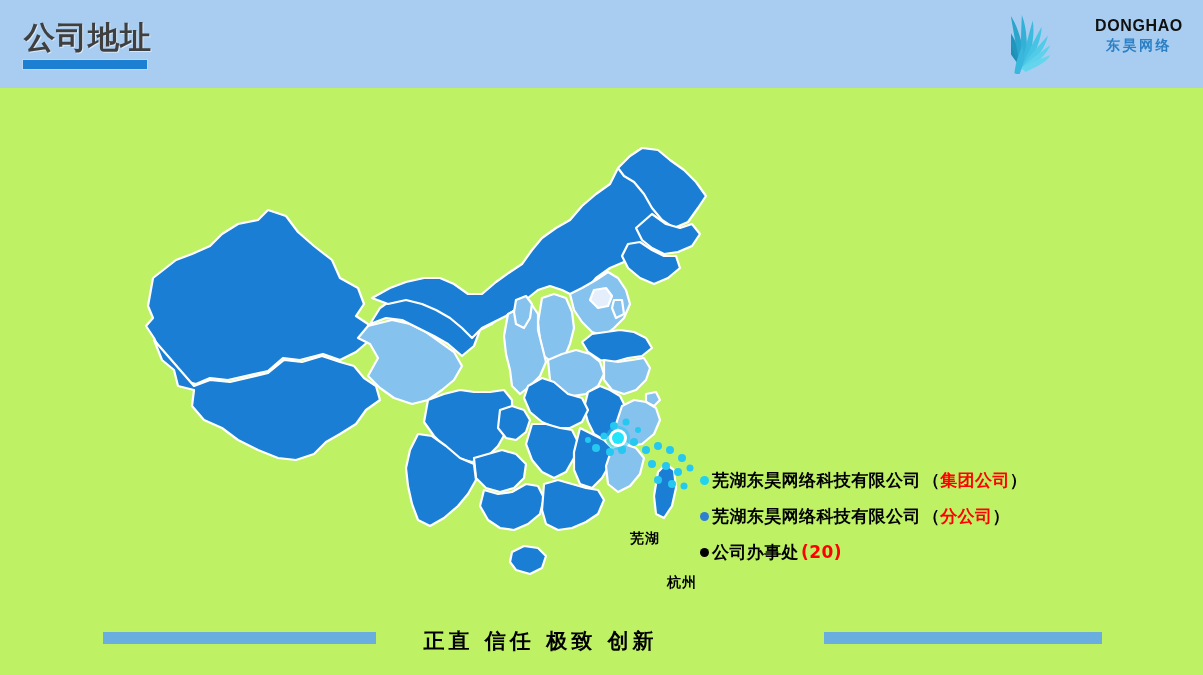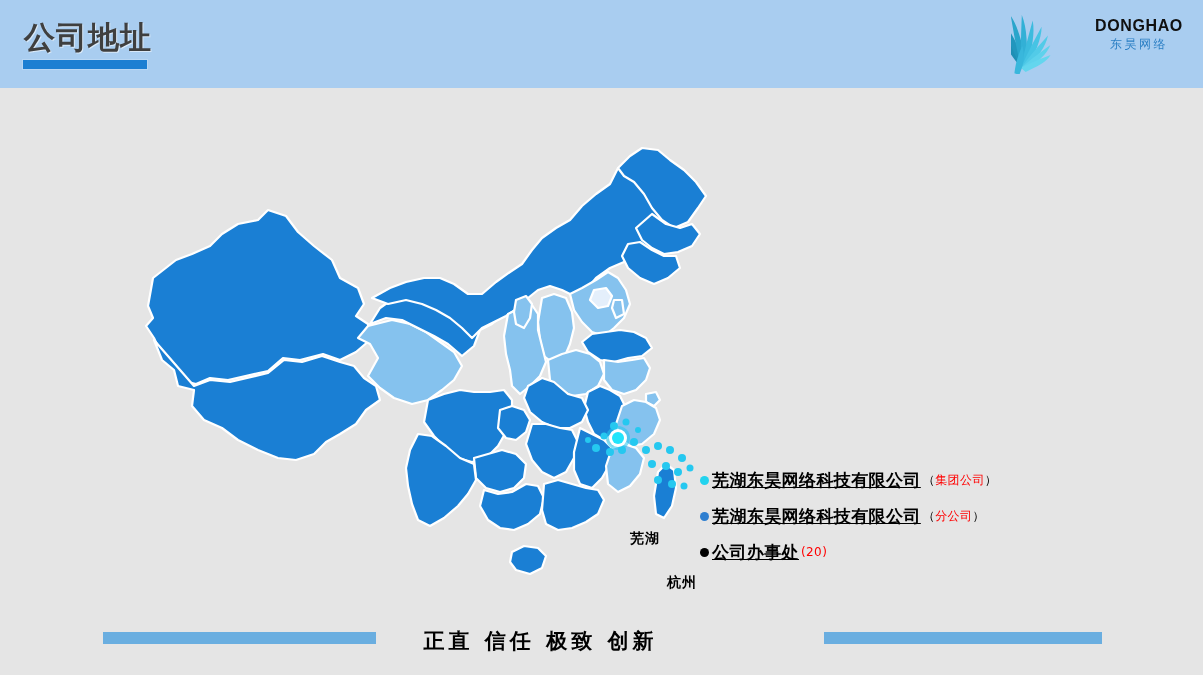--- a/index.html
+++ b/index.html
@@ -7,21 +7,21 @@
     padding: 0;
     background: #ffffff;
   }
   body {
     font-family: "DejaVu Sans", "Liberation Sans", sans-serif;
   }
   #slide {
     position: relative;
     width: 1203px;
     height: 675px;
-    background: #e5e5e5;
+    background: #bef264;
     overflow: hidden;
   }
 
   
   #header-band {
     position: absolute;
     left: 0; top: 0;
     width: 1203px;
     height: 88px;
     background: #a9cdf0;
@@ -71,25 +71,25 @@
   #logo-name {
     font-size: 16px;
     font-weight: bold;
     color: #101010;
     letter-spacing: 0.6px;
     line-height: 1;
     font-family: "Liberation Sans", sans-serif;
   }
   #logo-sub {
     margin-top: 4px;
-    font-size: 12px;
+    font-size: 14px;
     color: #2b7fc4;
     letter-spacing: 2.5px;
     line-height: 1;
-    font-weight: normal;
+    font-weight: bold;
   }
 
   
   #map-wrap {
     position: absolute;
     left: 118px;
     top: 128px;
     width: 600px;
     height: 480px;
   }
@@ -124,25 +124,24 @@
     height: 9px;
     border-radius: 50%;
     margin-right: 3px;
     flex: 0 0 auto;
   }
   .legend-text {
     font-size: 17px;
     font-weight: bold;
     color: #000000;
     letter-spacing: 0.4px;
-    text-decoration: underline;
   }
   .legend-tag {
-    font-size: 12px;
-    font-weight: normal;
+    font-size: 17px;
+    font-weight: bold;
     color: #000000;
     letter-spacing: 0.4px;
     margin-left: 2px;
   }
   .legend-tag .red { color: #ff0000; }
 
   
   .footer-bar {
     position: absolute;
     top: 632px;

